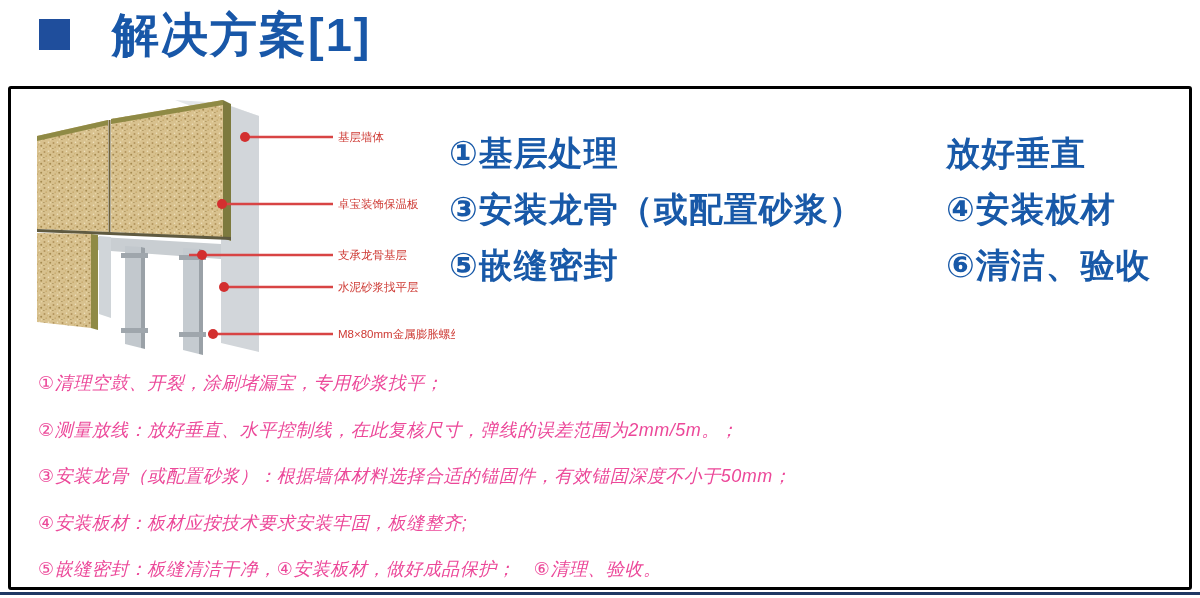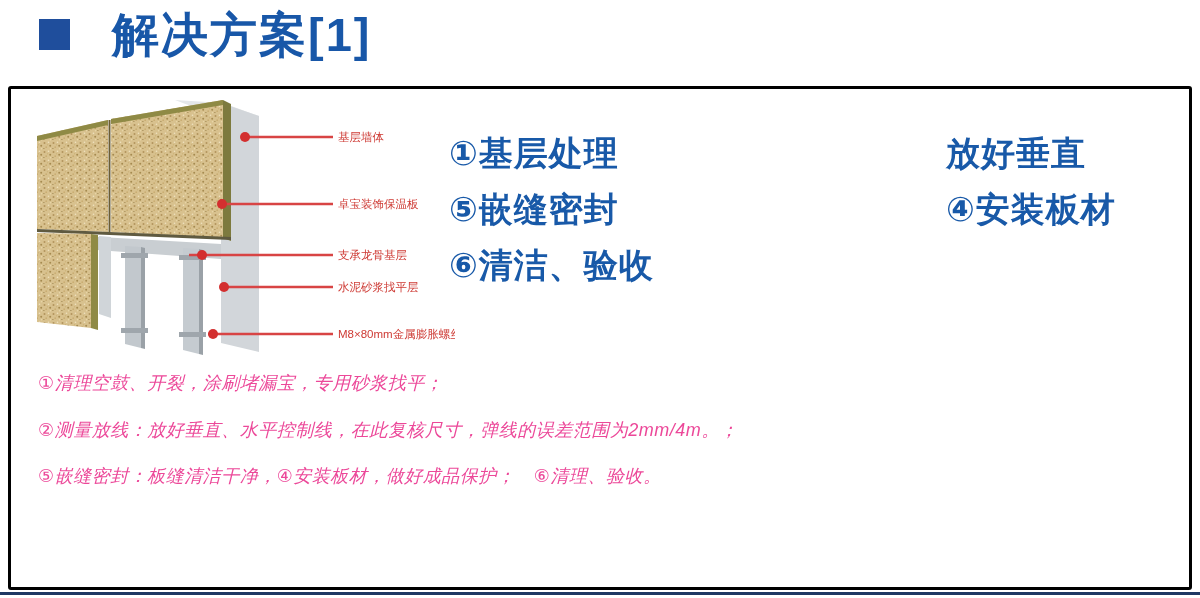--- a/index.html
+++ b/index.html
@@ -141,28 +141,31 @@
       <g>
         <line x1="183" y1="238" x2="308" y2="238" stroke="#d84444" stroke-width="2.5"></line>
         <circle cx="188" cy="238" r="5" fill="#d32f2f"></circle>
         <text x="313" y="242">M8×80mm金属膨胀螺丝</text>
       </g>
     </svg>
 
     <div class="steps">
       <span>①基层处理</span>
       <span>放好垂直</span>
+      <span>③安装龙骨（或配置砂浆）</span>
+      <span>④安装板材</span>
       <span>⑤嵌缝密封</span>
-      <span>④安装板材</span>
       <span>⑥清洁、验收</span>
     </div>
 
     <div class="details">
       <div>①清理空鼓、开裂，涂刷堵漏宝，专用砂浆找平；</div>
-      <div>②测量放线：放好垂直、水平控制线，在此复核尺寸，弹线的误差范围为2mm/4m。；</div>
+      <div>②测量放线：放好垂直、水平控制线，在此复核尺寸，弹线的误差范围为2mm/5m。；</div>
+      <div>③安装龙骨（或配置砂浆）：根据墙体材料选择合适的锚固件，有效锚固深度不小于50mm；</div>
+      <div>④安装板材：板材应按技术要求安装牢固，板缝整齐;</div>
       <div>⑤嵌缝密封：板缝清洁干净，④安装板材，做好成品保护；　⑥清理、验收。</div>
     </div>
 
   </div>
 
   <div class="footer-line"></div>
 
 </div>
 
 </body></html>

